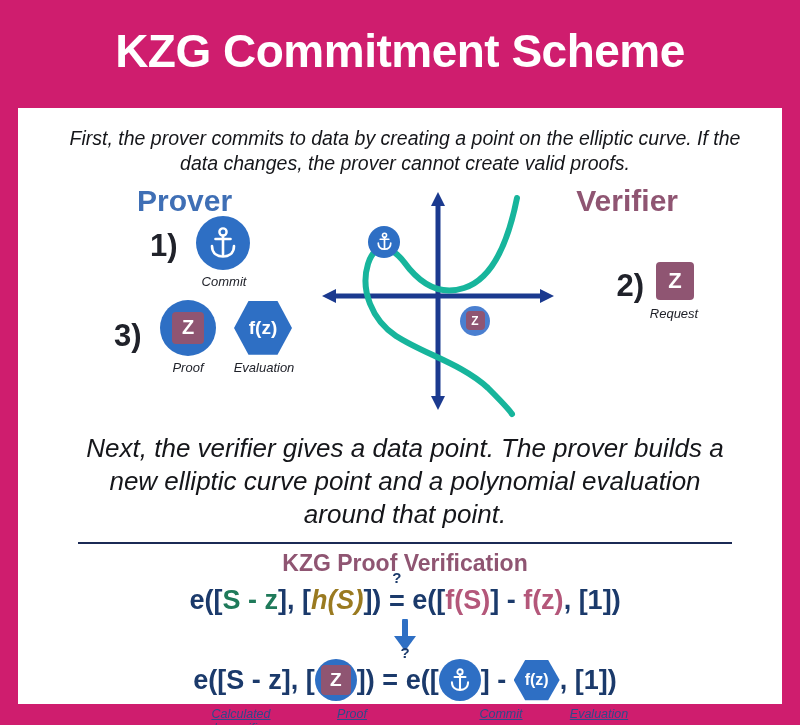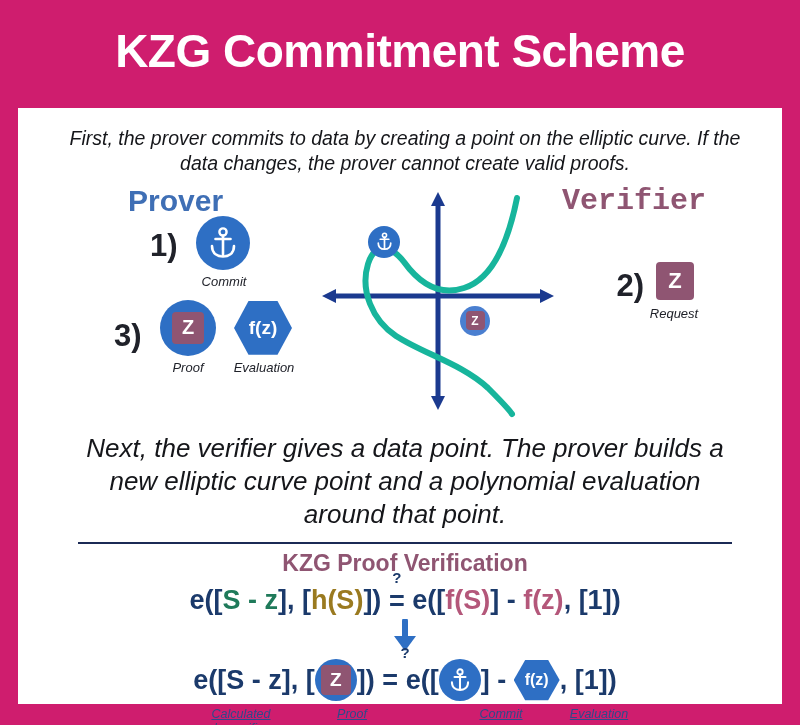--- a/index.html
+++ b/index.html
@@ -60,27 +60,26 @@
     height: 250px;
     margin-top: 4px;
   }
   .role {
     position: absolute;
     font-size: 30px;
     font-weight: bold;
     top: 4px;
   }
   .role.prover {
-    left: 84px;
+    left: 93px;
     color: #3f6fb5;
   }
   .role.verifier {
-    right: 60px;
+    right: 88px;
     color: #8f5572;
-    font-family: Liberation Mono, monospace;
   }
   .step-num {
     position: absolute;
     font-size: 31px;
     font-weight: bold;
     color: #20222a;
   }
   .caption {
     position: absolute;
     font-size: 13px;
@@ -144,21 +143,21 @@
 
   .eq {
     text-align: center;
     font-size: 27px;
     font-weight: bold;
     color: #1b3a6b;
     margin-top: 8px;
     white-space: nowrap;
   }
   .eq .green { color: #1f7a5a; }
-  .eq .ochre { color: #9a7a20; }
+  .eq .ochre { color: #9a7a20; font-style: italic; }
   .eq .rose  { color: #b4577a; }
   .eq .blue  { color: #1b3a6b; }
   .eq .qm {
     display: inline-block;
     position: relative;
     font-size: 27px;
     vertical-align: middle;
   }
   .qmark {
     position: absolute;

